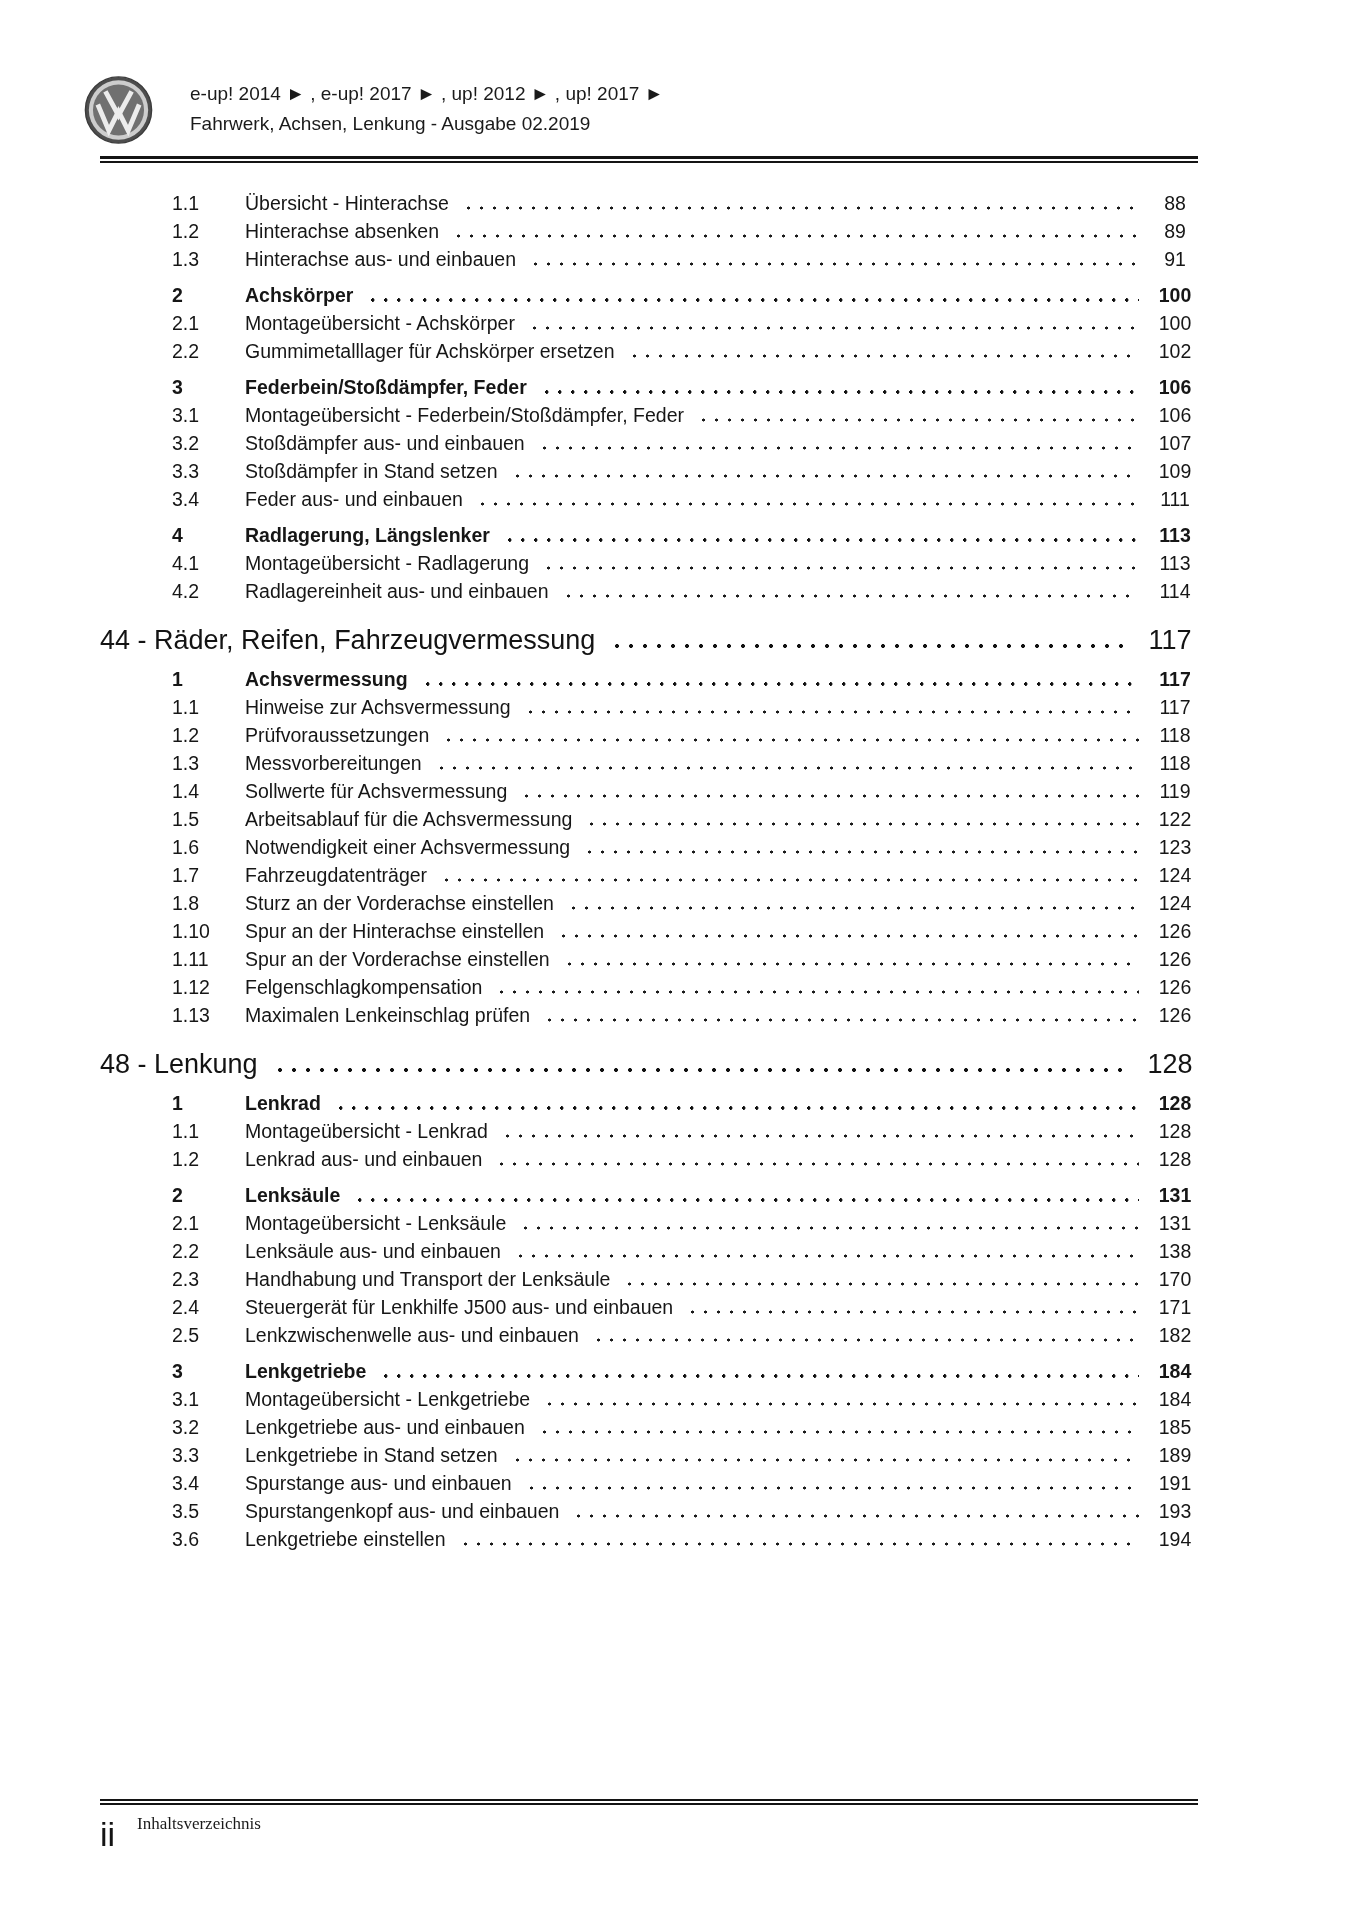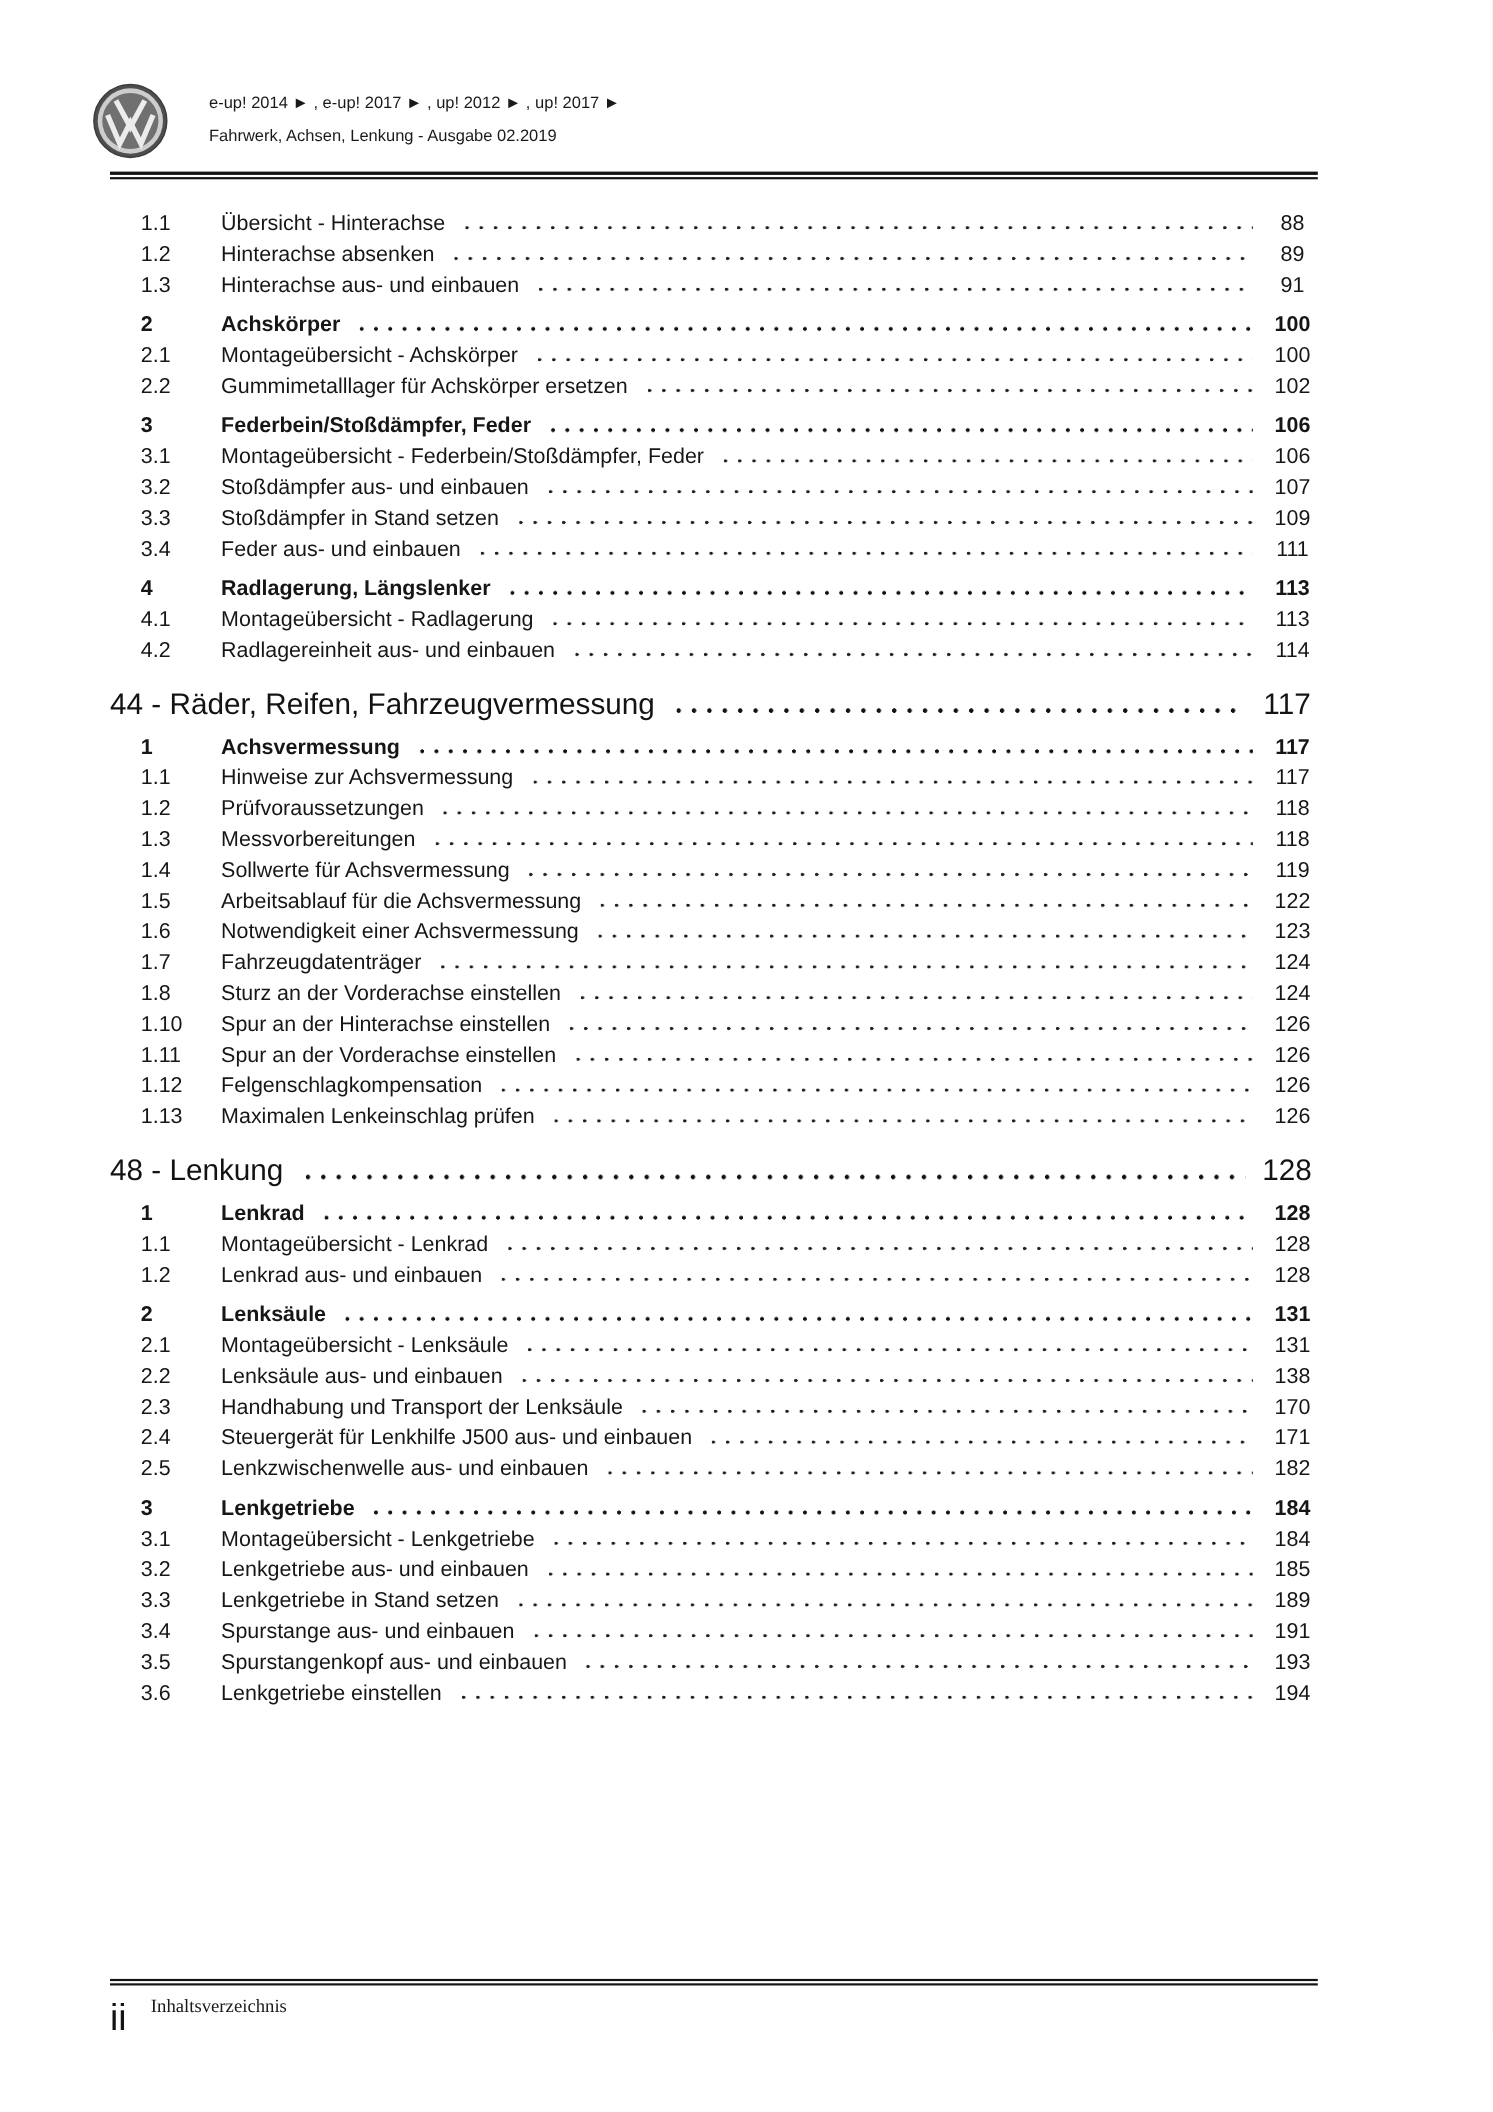--- a/index.html
+++ b/index.html
@@ -12,41 +12,41 @@
     color:#141414;
     overflow:hidden;
     margin:0 auto;
   }
   
   .logo {
     position:absolute; left:84px; top:74px; width:69px; height:72px;
   }
   .header-text {
     position:absolute; left:190px; top:79px;
-    font-size:15px; line-height:30px; color:#1a1a1a; white-space:nowrap;
+    font-size:19px; line-height:30px; color:#1a1a1a; white-space:nowrap;
   }
   .rule {
     position:absolute; left:100px; right:159px;
     border-top:3px solid #141414;
     border-bottom:2px solid #141414;
     height:7px;
   }
   .rule.header-rule { top:156px; }
   .rule.footer-rule { top:1799px; border-top-width:2.5px; border-bottom-width:2px; height:6px; }
 
   
   .toc {
     position:absolute; left:100px; top:189px; width:1098px;
     font-size:19.5px; color:#161616;
   }
   .row {
     display:flex; align-items:baseline; line-height:28px; white-space:nowrap;
   }
   .row.group { margin-top:8px; font-weight:bold; }
-  .num { flex:none; width:73px; margin-left:28px; }
+  .num { flex:none; width:73px; margin-left:72px; }
   .title { flex:none; }
   .leader {
     flex:1 1 auto; height:4px; align-self:baseline;
     margin:0 13px 0 18px;
     background-image:radial-gradient(circle at 1.6px 2px, #1a1a1a 1.35px, transparent 1.7px);
     background-size:13px 4px; background-repeat:repeat-x;
     background-position:left bottom;
   }
   .row.group .leader {
     background-image:radial-gradient(circle at 1.8px 2px, #111 1.55px, transparent 1.9px);

